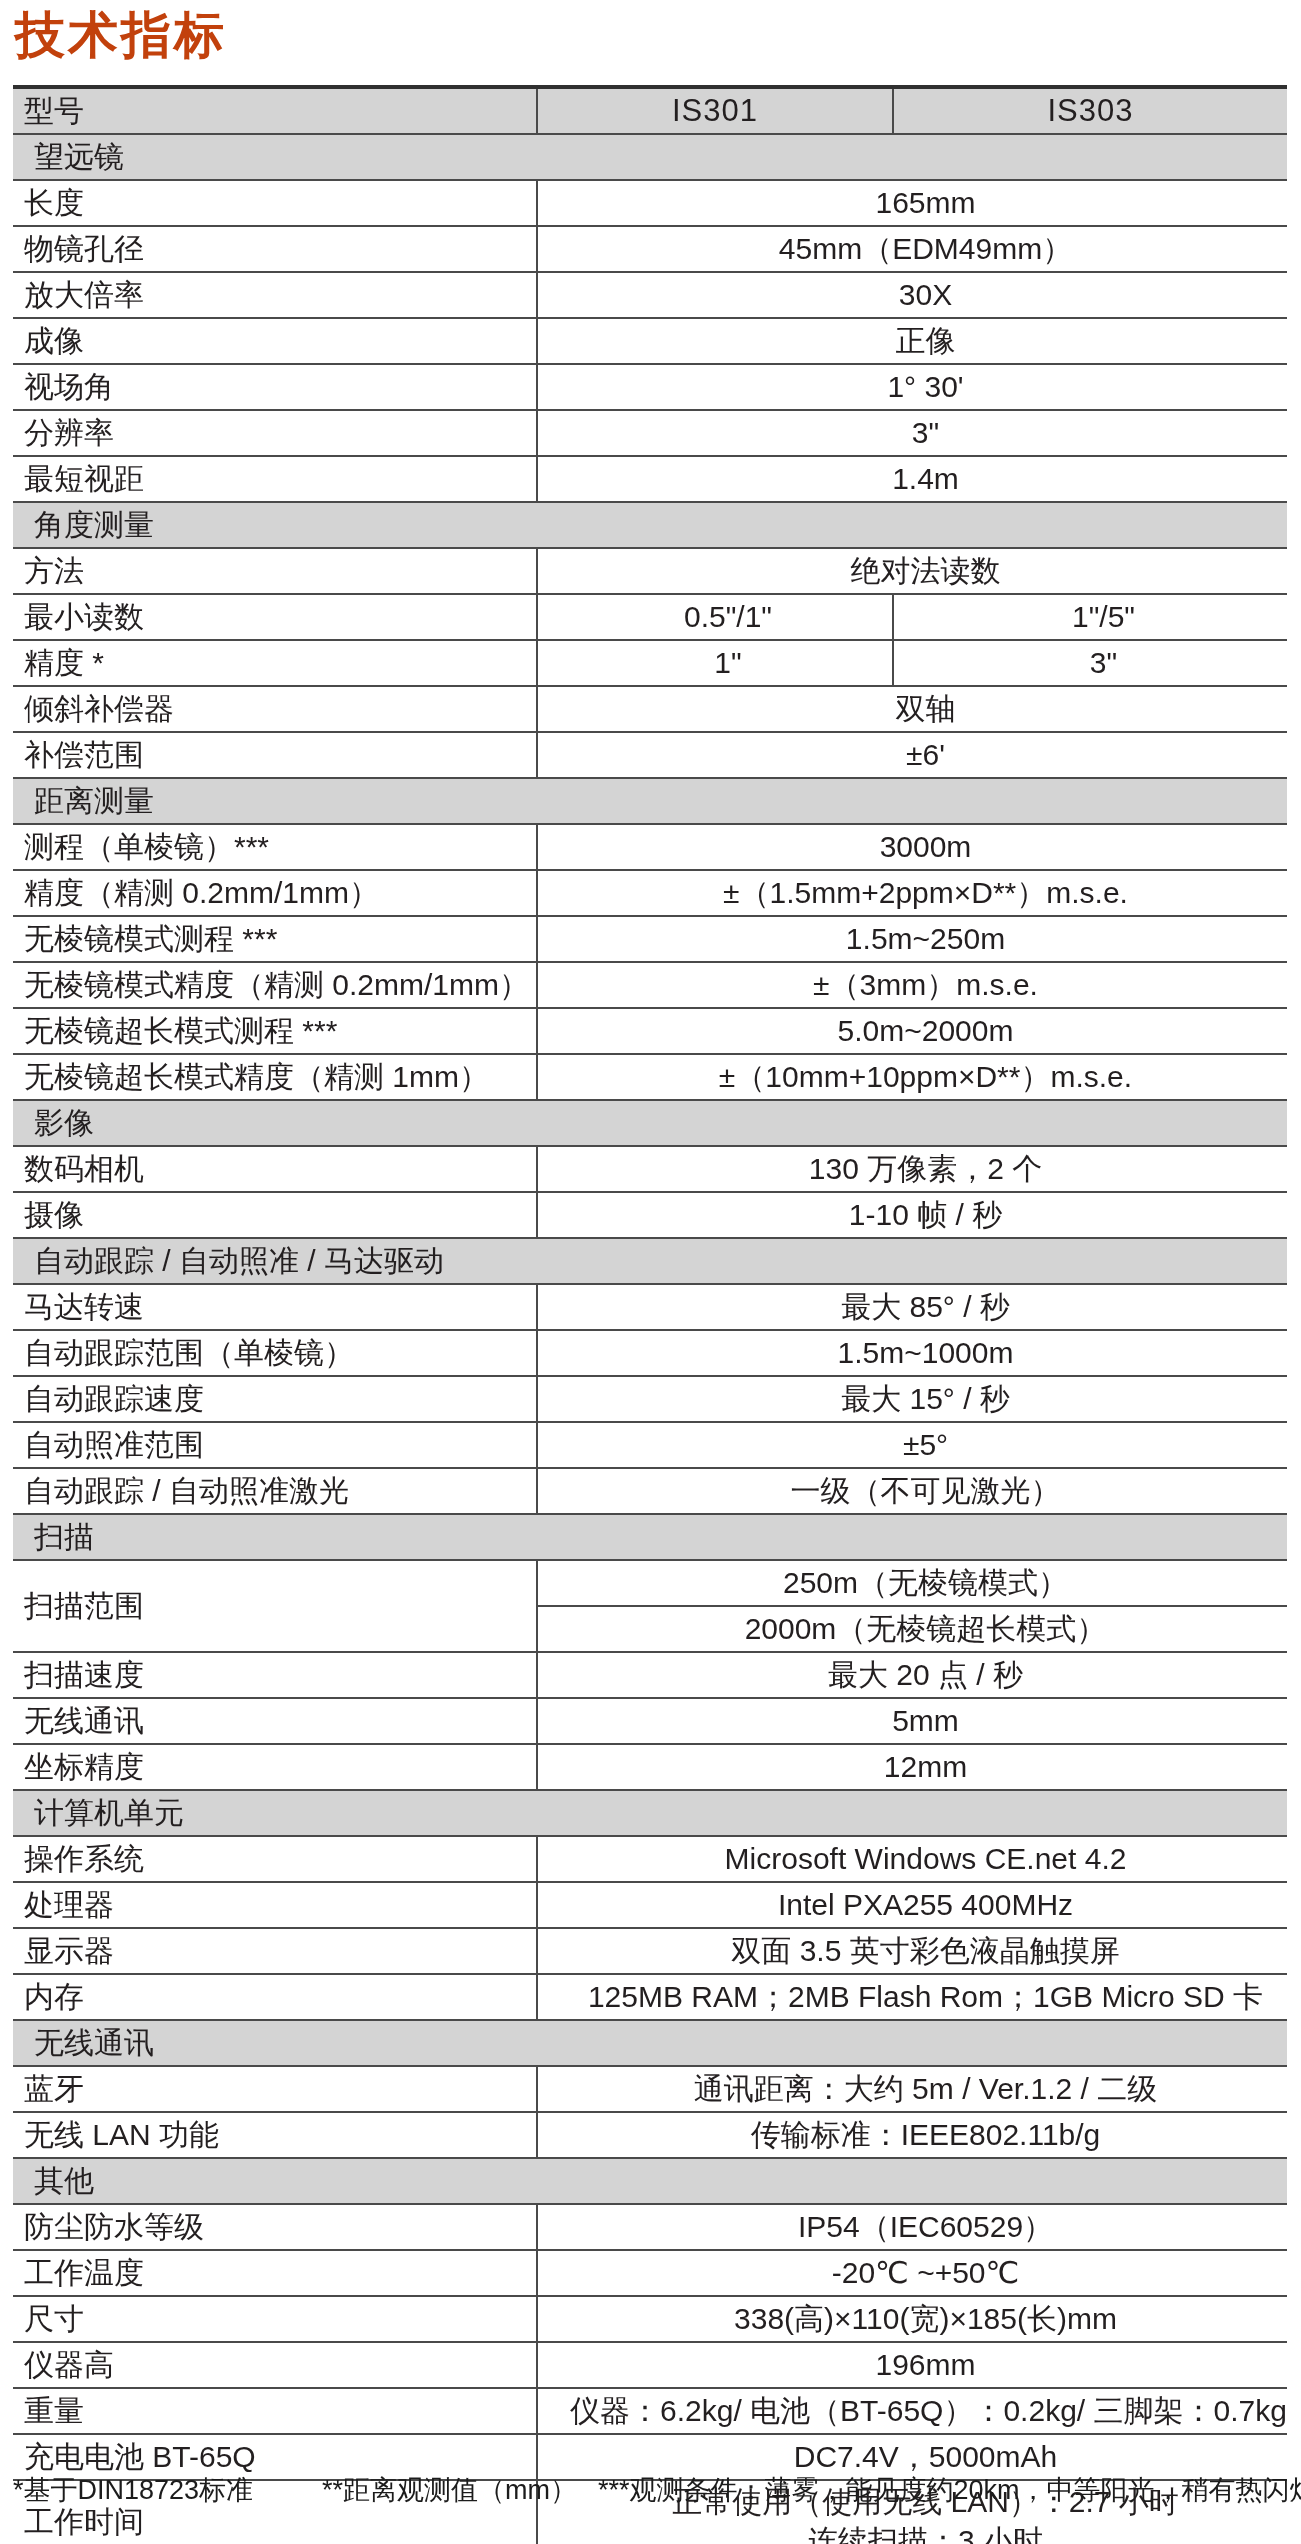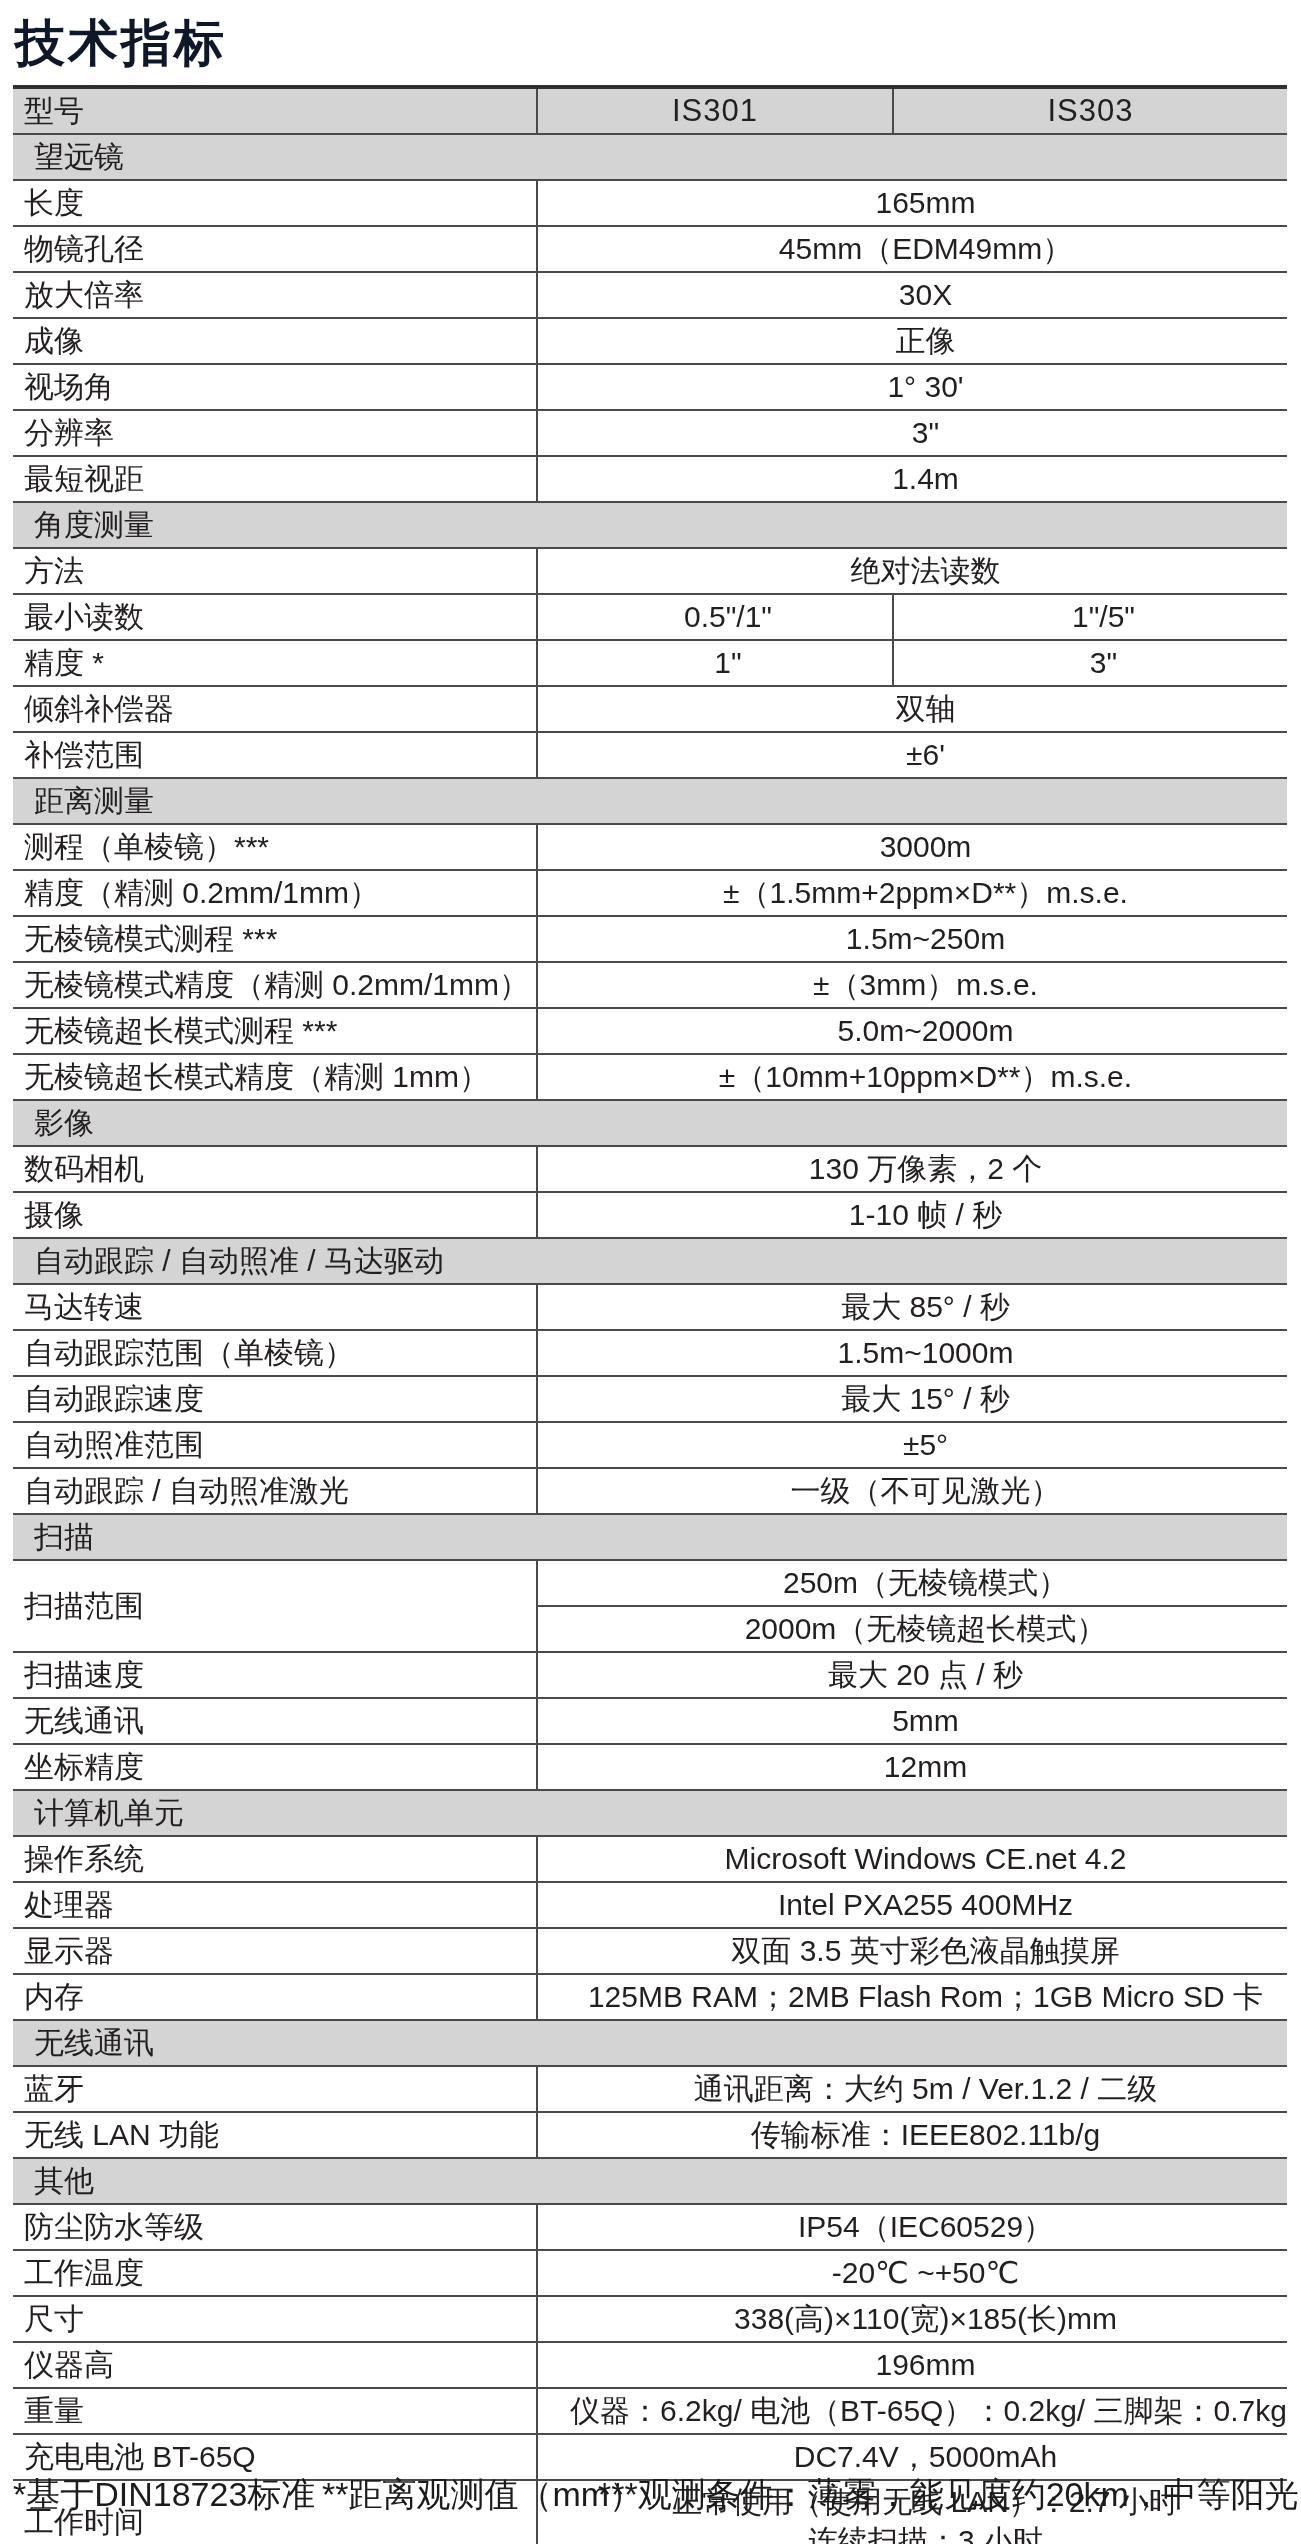--- a/index.html
+++ b/index.html
@@ -2,41 +2,41 @@
 <html><head>
 <meta charset="utf-8">
 <style>
   html,body{margin:0;padding:0;}
   body{
     width:1301px;height:2544px;position:relative;background:#ffffff;
     font-family:"Liberation Sans","DejaVu Sans",sans-serif;color:#231f20;
     -webkit-font-smoothing:antialiased;
   }
   .page-title{
-    position:absolute;left:15px;top:10px;
-    font-size:50px;font-weight:700;letter-spacing:3px;color:#0f172a;
+    position:absolute;left:15px;top:2px;
+    font-size:50px;font-weight:700;letter-spacing:3px;color:#c2410c;
   }
   table.spec{
     position:absolute;left:13px;top:85px;width:1274px;
     border-collapse:collapse;table-layout:fixed;
     border-top:4px solid #303030;border-bottom:4px solid #303030;
   }
   td{
     height:44px;font-size:30px;padding:0 6px;line-height:1.05;
     border-top:2px solid #4a4a4a;overflow:hidden;white-space:nowrap;
   }
   tr.hdr td{background:#d4d4d4;margin-top:16px;}
   td.model{font-weight:400;text-align:center;font-size:31px;letter-spacing:1px;}
   td.sec-cell{background:#d4d4d4;text-align:left;padding-left:21px;}
   td.lbl{text-align:left;padding-left:11px;}
   td.val{text-align:center;padding-left:32px;}
   td.v{border-left:2px solid #4a4a4a;}
   td.tall{height:80px;line-height:39px;white-space:normal;}
   .foot{
-    position:absolute;left:13px;top:2472px;width:1280px;height:40px;font-size:34px;color:#1c1c1c;
+    position:absolute;left:13px;top:2472px;width:1280px;height:40px;font-size:27px;color:#1c1c1c;
   }
   .foot span{position:absolute;top:0;white-space:nowrap;}
   .fn1{left:0;}
   .fn2{left:309px;}
   .fn3{left:585px;}
 </style>
 </head>
 <body>
 
 <div class="page-title">技术指标</div>

